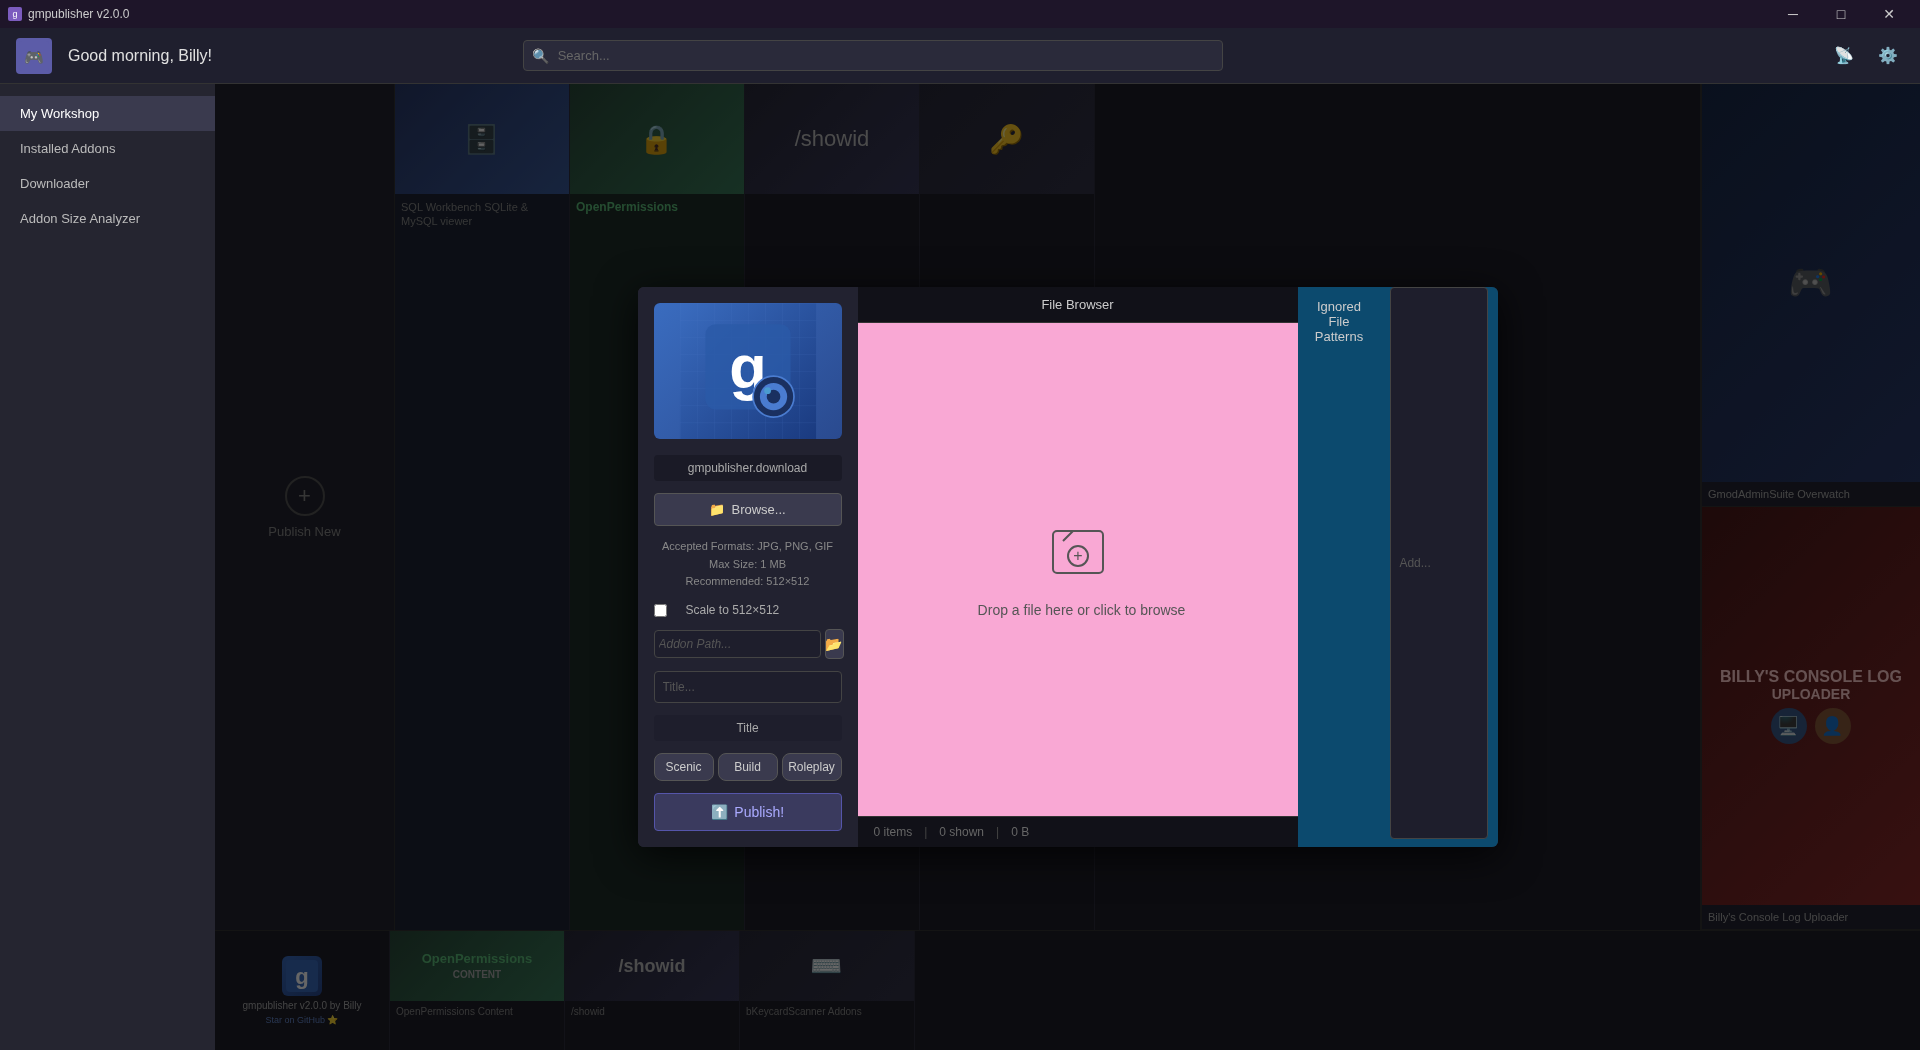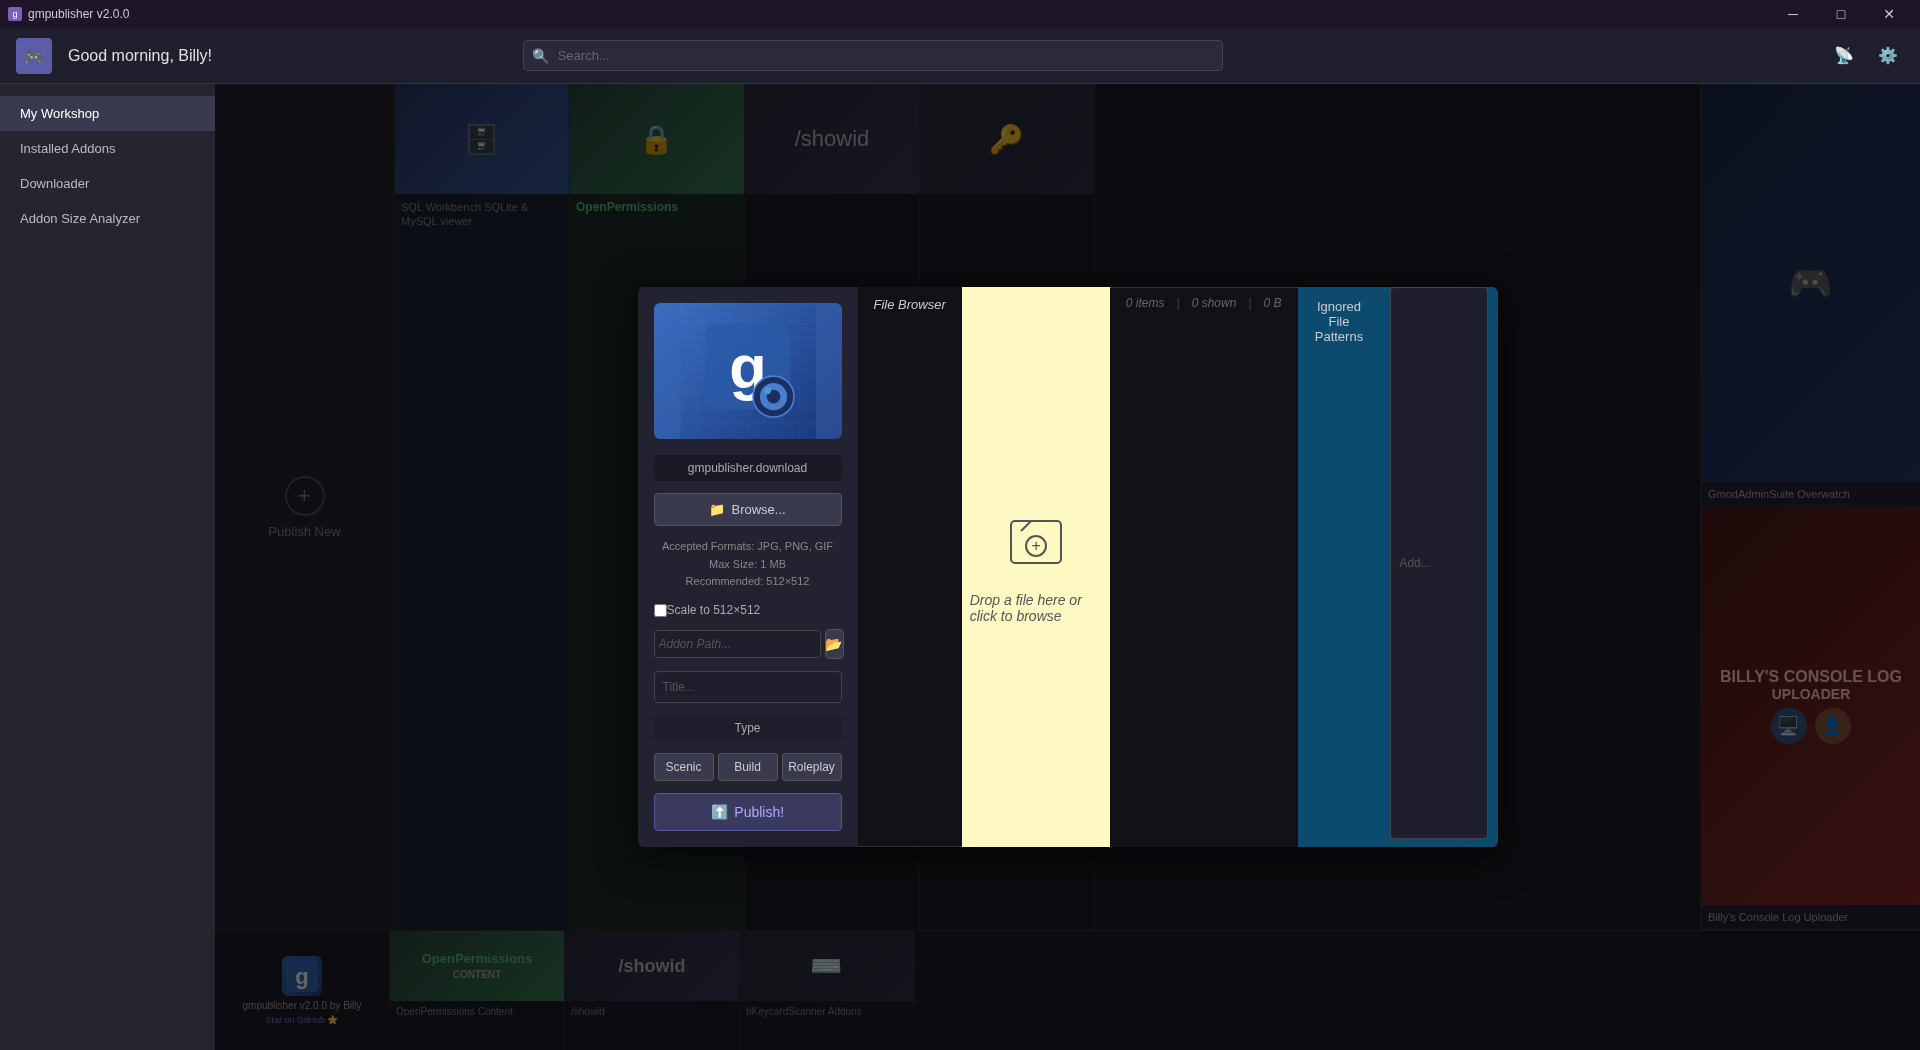--- a/index.html
+++ b/index.html
@@ -311,21 +311,21 @@
     .image-info {
       font-size: 11px;
       color: #888;
       line-height: 1.6;
       text-align: center;
     }
 
     .scale-checkbox {
       display: flex;
       align-items: center;
-      gap: 0;
+      gap: 19px;
       font-size: 12px;
       color: #aaa;
     }
     .scale-checkbox input { width: 13px; height: 13px; }
 
     .addon-path-row {
       display: flex;
       gap: 4px;
       align-items: center;
     }
@@ -377,21 +377,21 @@
     }
 
     .type-buttons {
       display: flex;
       gap: 4px;
     }
     .type-btn {
       flex: 1;
       background: #3a3a4e;
       border: 1px solid #555;
-      border-radius: 3px;
+      border-radius: 8px;
       color: #ccc;
       padding: 6px 4px;
       cursor: pointer;
       font-size: 12px;
       text-align: center;
     }
 
     .publish-btn {
       background: #3a3a5e;
       border: 1px solid #5555aa;
@@ -404,24 +404,23 @@
       display: flex;
       align-items: center;
       justify-content: center;
       gap: 6px;
       width: 100%;
     }
 
     
     .modal-middle {
       flex: 1;
-      background: #fef9c3;
-      display: flex;
-      flex-direction: row;
-      font-style: italic;
+      background: #f9a8d4;
+      display: flex;
+      flex-direction: column;
     }
 
     .file-browser-header {
       background: #111118;
       padding: 10px 16px;
       font-size: 13px;
       color: #ccc;
       border-bottom: 1px solid #333;
       text-align: center;
     }
@@ -859,21 +858,21 @@
                 <span>Scale to 512×512</span>
               </label>
 
               <div class="addon-path-row">
                 <input type="text" class="addon-path-input" placeholder="Addon Path..." style="">
                 <button class="folder-btn">📂</button>
               </div>
 
               <input type="text" class="title-input" placeholder="Title..." style="">
 
-              <div class="type-label">Type</div>
+              <div class="type-label">Title</div>
 
               <div class="type-buttons">
                 <button class="type-btn">Scenic</button>
                 <button class="type-btn">Build</button>
                 <button class="type-btn">Roleplay</button>
               </div>
 
               <button class="publish-btn">
                 <span>⬆️</span>
                 <span>Publish!</span>

